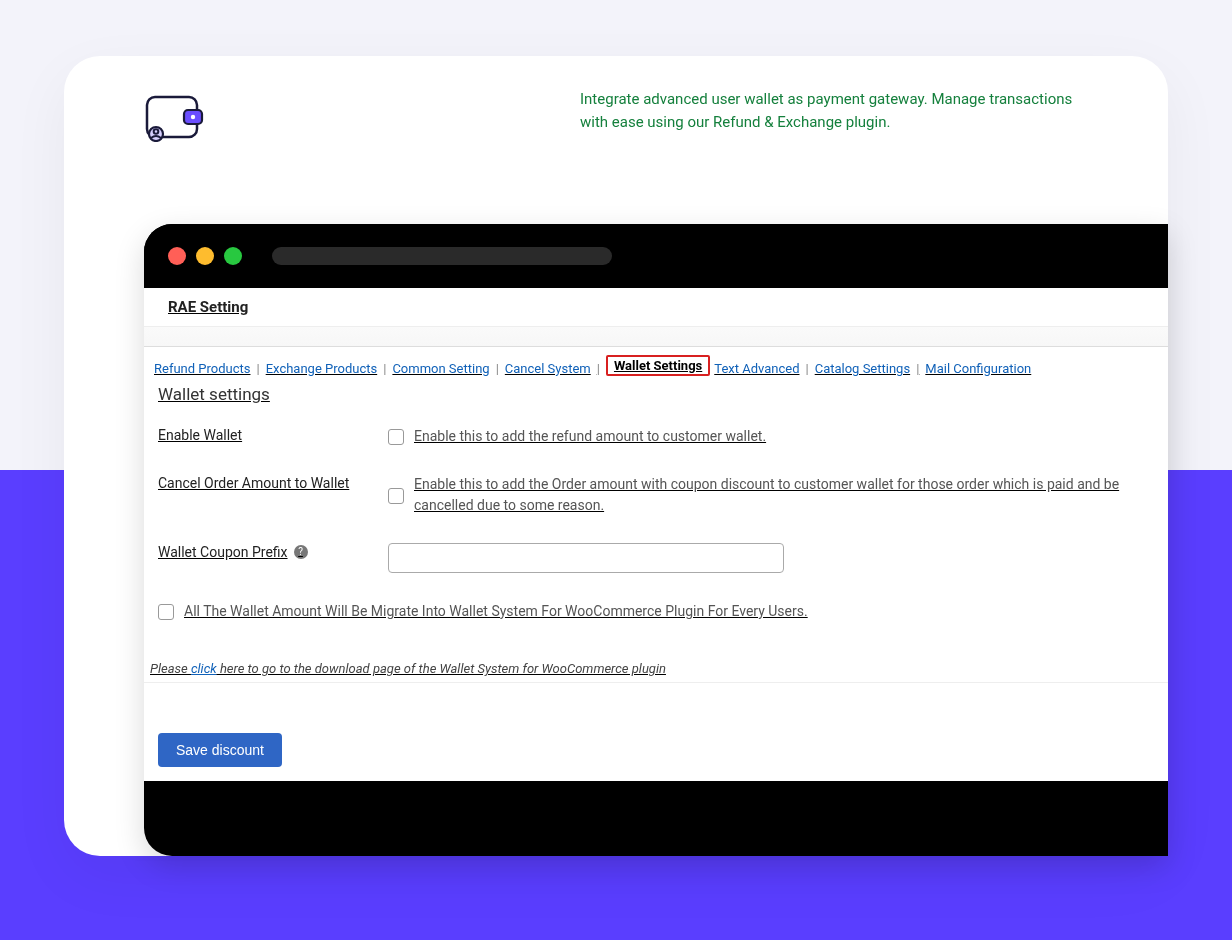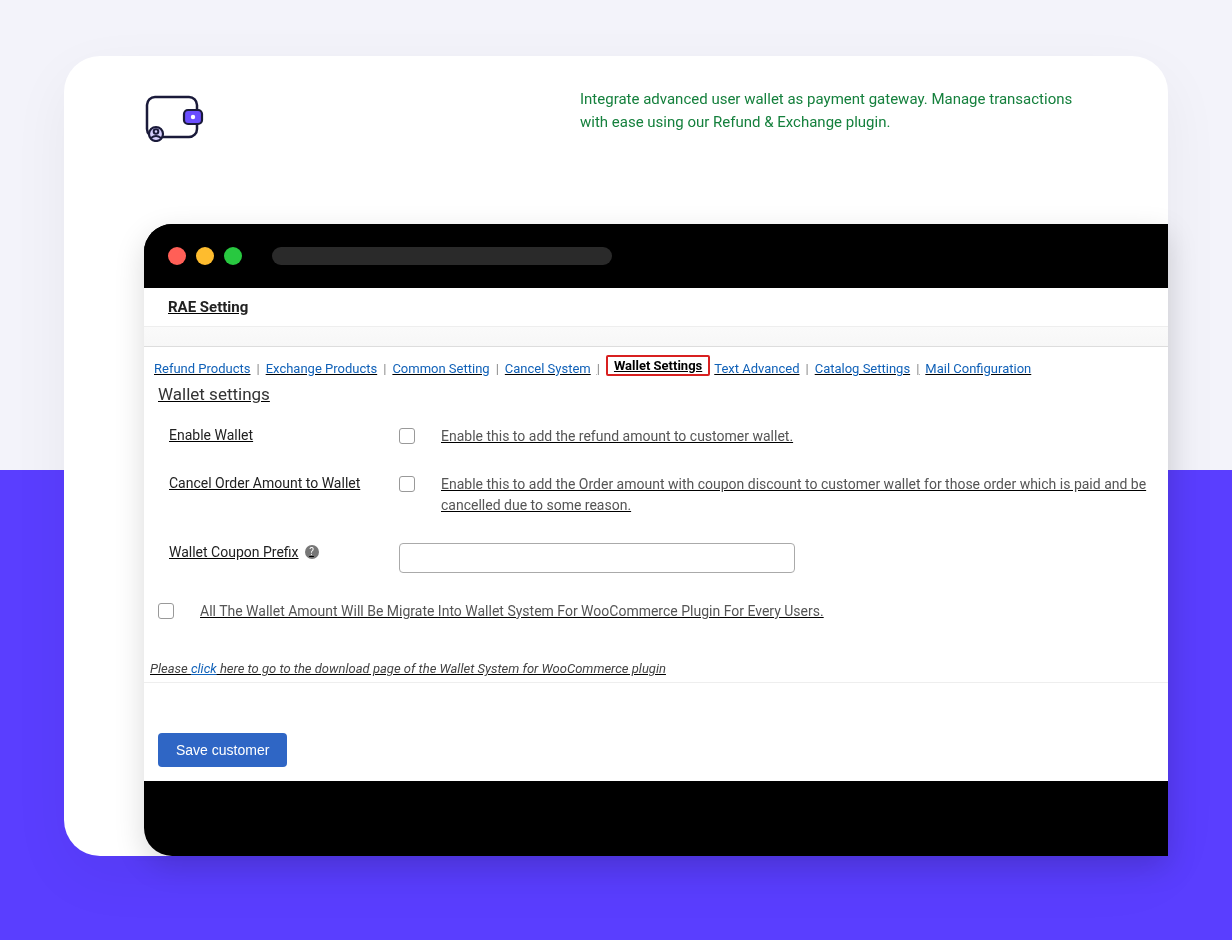--- a/index.html
+++ b/index.html
@@ -21,22 +21,22 @@
 .app-area { padding: 0; background: #fff; }
 .page-header { padding: 10px 24px 10px 24px; font-weight: 700; font-size: 15px; color: #222; border-bottom: 1px solid #eee; }
 .tabstrip-placeholder { height: 20px; background: linear-gradient(#fafafa,#f7f7f7); border-bottom: 1px solid #ddd; }
 .tablinks { padding: 8px 10px 4px 10px; font-size: 13px; display: flex; flex-wrap: wrap; align-items: flex-end; gap: 4px; }
 .tablinks a { color: #1061b8; text-decoration: none; }
 .tablinks .sep { color: #888; margin: 0 2px; }
 .tablinks .active { color: #000; font-weight: 700; border: 2px solid #d82020; padding: 1px 6px; border-radius: 2px; background: #fff; }
 .section-title { padding: 4px 10px 4px 14px; font-size: 17px; color: #333; }
 .form-area { padding: 18px 10px 6px 14px; }
 .form-row { display: flex; align-items: flex-start; margin-bottom: 28px; }
-.form-label { width: 230px; font-size: 14px; color: #222; line-height: 1.3; display: flex; align-items: flex-start; gap: 6px; margin-left: 11px; }
-.form-control { flex: 1; display: flex; align-items: flex-start; gap: 26px; font-size: 14px; color: #555; line-height: 1.45; }
+.form-label { width: 230px; font-size: 14px; color: #222; line-height: 1.3; display: flex; align-items: flex-start; gap: 6px; }
+.form-control { flex: 1; display: flex; align-items: center; gap: 10px; font-size: 14px; color: #555; line-height: 1.45; }
 .checkbox { width: 16px; height: 16px; border: 1px solid #999; border-radius: 3px; margin-top: 2px; flex-shrink: 0; background: #fff; }
 .help-icon { width: 14px; height: 14px; border-radius: 50%; background: #777; color: #fff; font-size: 10px; display: inline-flex; align-items: center; justify-content: center; margin-top: 2px; }
 .text-input { width: 396px; height: 30px; border: 1px solid #aaa; border-radius: 4px; padding: 4px 8px; font-size: 14px; }
 .note-row { padding: 6px 6px; font-size: 13px; font-style: italic; color: #444; border-bottom: 1px solid #eee; }
 .note-row a { color: #1061b8; text-decoration: underline; margin-top: 19px; }
 .save-row { padding: 50px 14px 14px 14px; }
 .save-btn { background: #2f66c5; color: #fff; border: none; border-radius: 4px; padding: 9px 18px; font-size: 14px; cursor: pointer; }
 </style>
 </head>
 <body>
@@ -125,17 +125,17 @@
             <span>All The Wallet Amount Will Be Migrate Into Wallet System For WooCommerce Plugin For Every Users.</span>
           </div>
         </div>
       </div>
 
       <div class="note-row">
         <span>Please </span><a href="#">click</a><span> here to go to the download page of the Wallet System for WooCommerce plugin</span>
       </div>
 
       <div class="save-row">
-        <button class="save-btn">Save customer</button>
+        <button class="save-btn">Save discount</button>
       </div>
     </div>
   </div>
 </div>
 
 </body></html>

